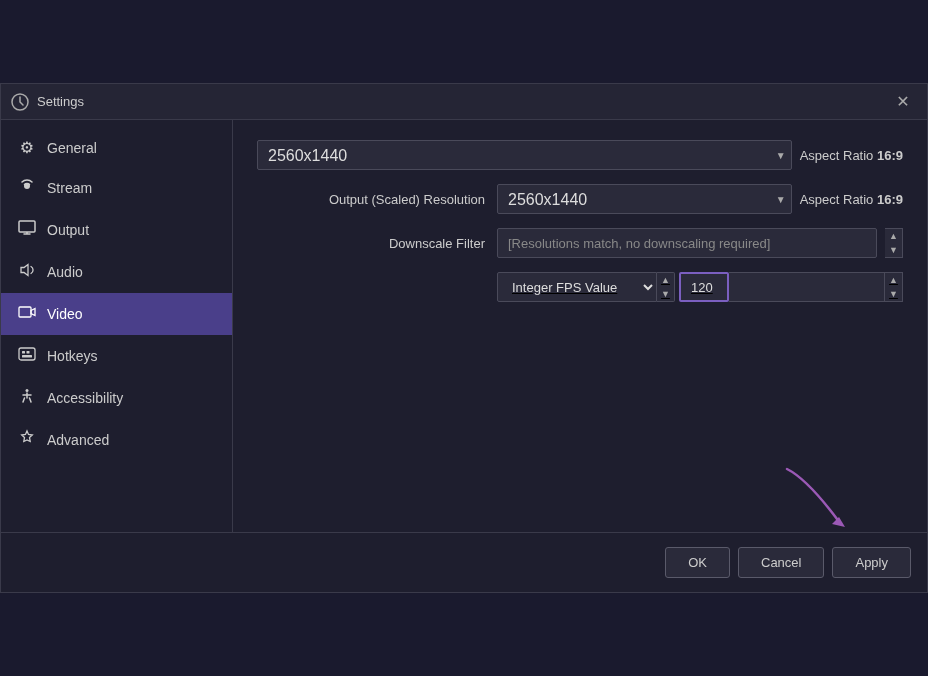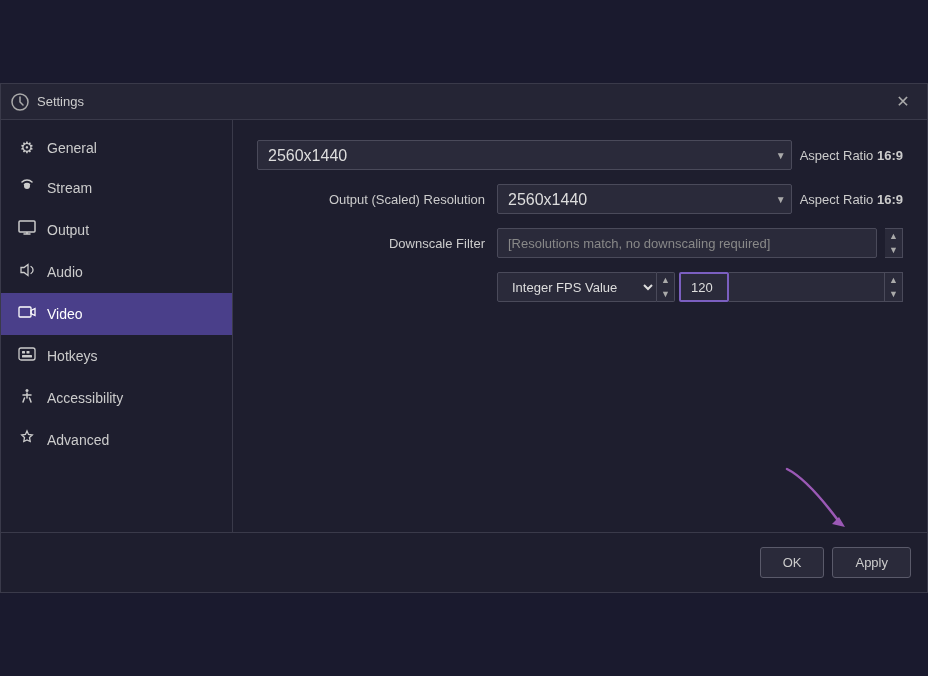--- a/index.html
+++ b/index.html
@@ -398,21 +398,21 @@
           <input class="downscale-input" type="text" readonly="" style="flex: 1 1 0%;" value="[Resolutions match, no downscaling required]">
           <div class="downscale-spin">
             <span class="spin-btn">▲</span>
             <span class="spin-btn">▼</span>
           </div>
         </div>
       </div>
 
       <div class="fps-row">
         <span class="form-label" style="width:240px;text-align:right;padding-right:12px;color:#ccc;font-size:13px;flex-shrink:0;"></span>
-        <div style="display:flex;align-items:center;gap:0;flex:1;">
+        <div style="display:flex;align-items:center;gap:0;flex:1;text-decoration:underline;">
 
           <div style="display:flex;align-items:center;">
             <select class="fps-select" style="border-radius:2px 0 0 2px;min-width:160px;">
               <option>Integer FPS Value</option>
             </select>
             <div class="fps-spin">
               <span class="spin-btn">▲</span>
               <span class="spin-btn">▼</span>
             </div>
           </div>
@@ -435,15 +435,16 @@
 
   <div class="footer">
 
     <div class="arrow-annotation">
       <svg class="arrow-svg" viewBox="0 0 90 80" fill="none">
         <path d="M10 10 Q30 20 60 60" stroke="#9b59b6" stroke-width="2.5" stroke-linecap="round" fill="none"></path>
         <path d="M55 65 L62 58 L68 68 Z" fill="#9b59b6"></path>
       </svg>
     </div>
     <button class="btn btn-default">OK</button>
+    <button class="btn btn-default">Cancel</button>
     <button class="btn btn-primary">Apply</button>
   </div>
 </div>
 
 </body></html>

